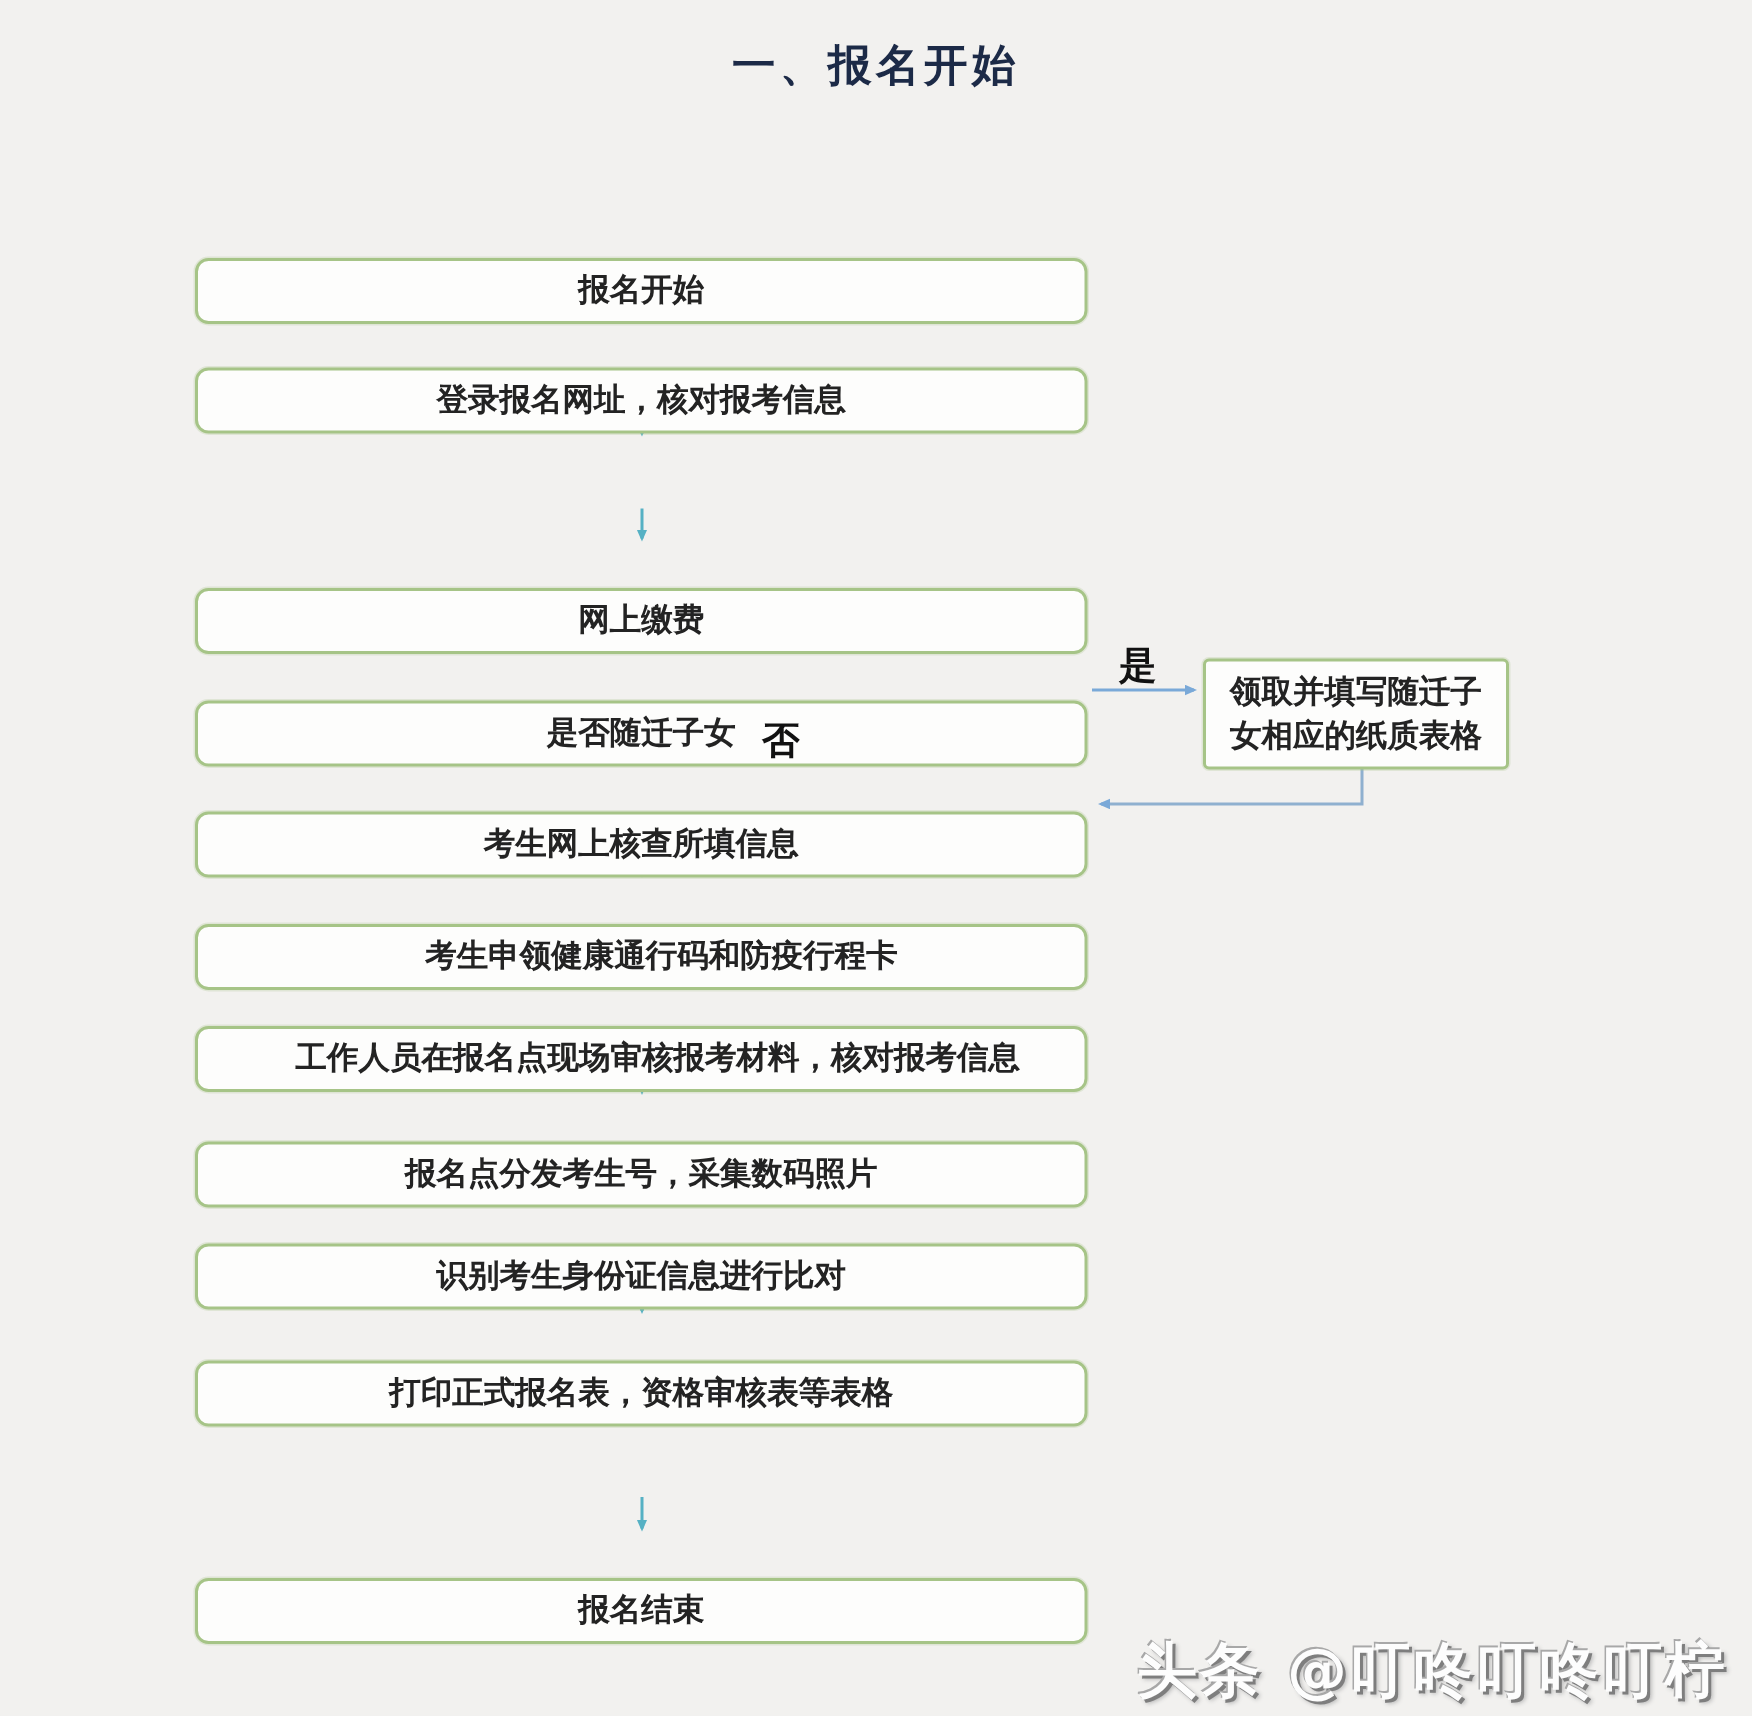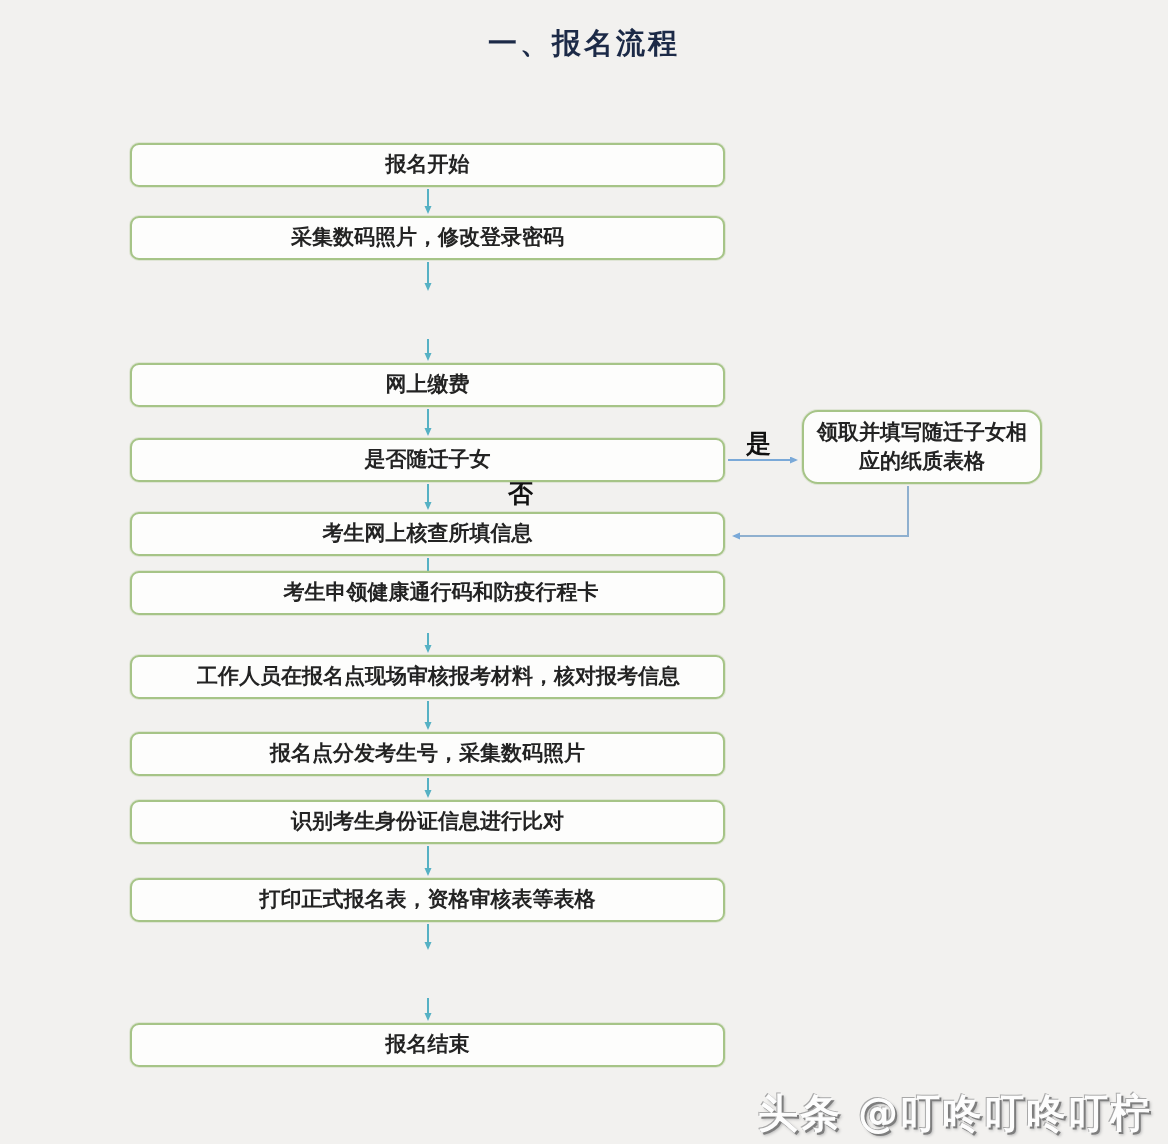--- a/index.html
+++ b/index.html
@@ -13,58 +13,58 @@
     text-align:center; font-size:29px; font-weight:bold;
     color:#1c2a47; letter-spacing:3px;
   }
   .connectors { position:absolute; left:0; top:0; pointer-events:none; }
   .node {
     position:absolute; left:130px; width:595px; height:44px;
     background:#fdfdfc; border:2px solid #a6c487; border-radius:9px;
     box-shadow:0 0 0 1px rgba(166,196,135,0.25);
     display:flex; align-items:center; justify-content:center;
     font-size:21px; font-weight:700; color:#232323;
-    text-align:center; line-height:1.3; box-sizing:border-box;
+    text-align:center; line-height:1.3; box-sizing:border-box;margin-top:29px;
   }
   .node.n1  { top:143px; }
   .node.n2  { top:216px; }
   .node.n3  { top:293px; font-size:20px; }
   .node.n4  { top:363px; }
   .node.n5  { top:438px; }
   .node.n6  { top:512px; }
-  .node.n7  { top:571px;padding-left:27px; }
+  .node.n7  { top:587px;padding-left:27px; }
   .node.n8  { top:655px;padding-left:22px; }
   .node.n9  { top:732px; }
   .node.n10 { top:800px; }
   .node.n11 { top:878px;text-align:right; }
   .node.n12 { top:952px; }
   .node.n13 { top:1023px; }
   .node.side {
-    left:802px; top:410px; width:240px; height:74px;
+    left:802px; top:410px; width:204px; height:74px;
     padding:4px 13px; font-size:21px; line-height:1.4;
-    border-radius:16px;
+    border-radius:4px;
   }
   .branch-label {
     position:absolute; font-size:25px; font-weight:800; color:#111;
   }
   .branch-label.yes { left:746px; top:427px; }
   .branch-label.no  { left:508px; top:477px; }
   .watermark {
     position:absolute; right:16px; top:1086px;
     font-size:40px; font-weight:800; letter-spacing:2px;
     color:#fdfdfd;
     text-shadow:-1px -1px 0 #a8a8a8, 2px 2px 0 #7e7e7e, 3px 3px 3px #b9b9b9;
   }
 </style>
 </head>
 <body>
 
 <div class="canvas">
 
-  <div class="title">一、报名流程</div>
+  <div class="title">一、报名开始</div>
 
   <svg class="connectors" width="1168" height="1144" viewBox="0 0 1168 1144">
     <defs>
       <marker id="mt" markerWidth="9" markerHeight="8" refX="6" refY="3.5" orient="auto" markerUnits="userSpaceOnUse">
         <path d="M0,0 L8,3.5 L0,7 Z" fill="#56b1c4"></path>
       </marker>
       <marker id="mb" markerWidth="9" markerHeight="8" refX="6" refY="3.5" orient="auto" markerUnits="userSpaceOnUse">
         <path d="M0,0 L8,3.5 L0,7 Z" fill="#7aa9d8"></path>
       </marker>
     </defs>
@@ -82,21 +82,21 @@
       <line x1="428" y1="924" x2="428" y2="948" marker-end="url(#mt)"></line>
       <line x1="428" y1="998" x2="428" y2="1019" marker-end="url(#mt)"></line>
     </g>
     <g fill="none">
       <line x1="728" y1="460" x2="796" y2="460" stroke="#7aa9d8" stroke-width="2" marker-end="url(#mb)"></line>
       <polyline points="908,486 908,536 734,536" stroke="#8fb0cf" stroke-width="2" marker-end="url(#mb)"></polyline>
     </g>
   </svg>
 
   <div class="node n1">报名开始</div>
-  <div class="node n2">采集数码照片，修改登录密码</div>
+  <div class="node n2">登录报名网址，核对报考信息</div>
   <div class="node n4">网上缴费</div>
   <div class="node n6">考生网上核查所填信息</div>
   <div class="node n5">是否随迁子女</div>
   <div class="node n7">考生申领健康通行码和防疫行程卡</div>
   <div class="node n8">工作人员在报名点现场审核报考材料，核对报考信息</div>
   <div class="node n9">报名点分发考生号，采集数码照片</div>
   <div class="node n10">识别考生身份证信息进行比对</div>
   <div class="node n11">打印正式报名表，资格审核表等表格</div>
   <div class="node n13">报名结束</div>
 

